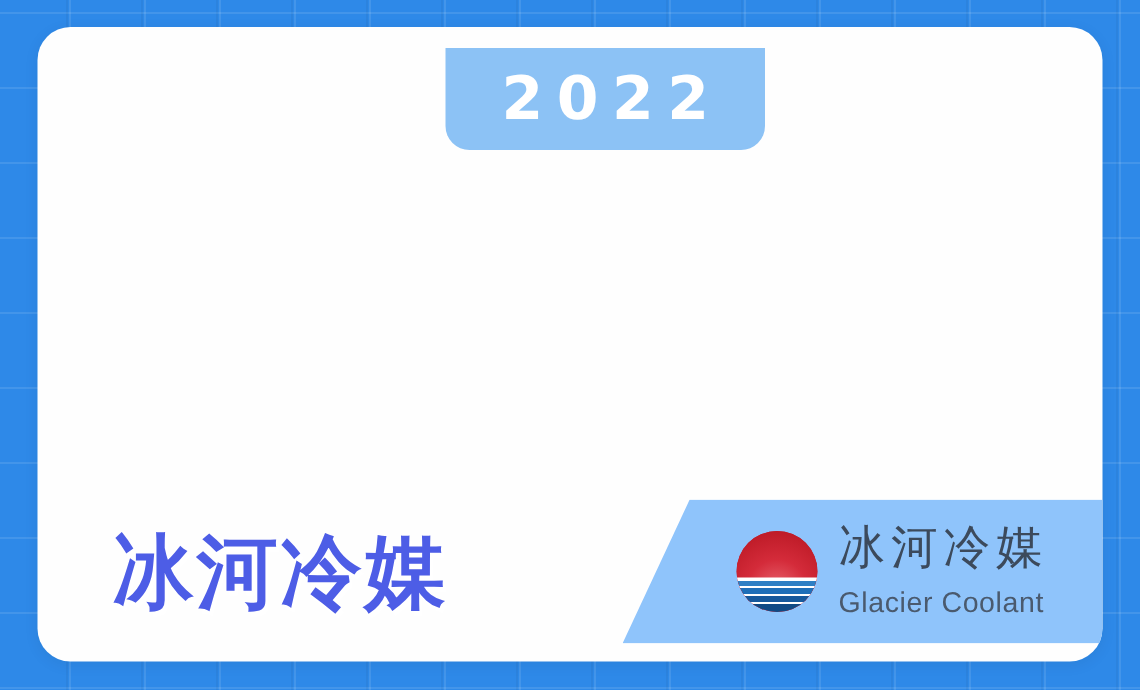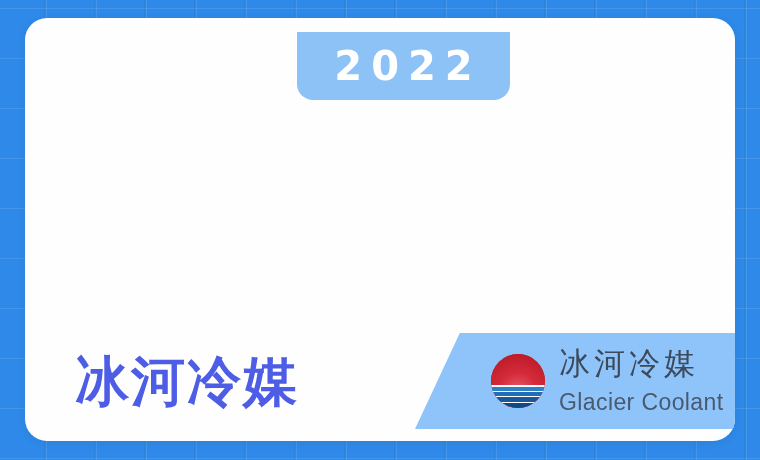--- a/index.html
+++ b/index.html
@@ -160,21 +160,21 @@
   }
   #logo-text .cn {
     font-size:31px;
     font-weight:normal;
     color:#3C4A5C;
     letter-spacing:4px;
     font-family:"DejaVu Sans","Liberation Sans",sans-serif;
   }
   #logo-text .en {
     margin-top:12px;
-    font-size:23px;
+    font-size:19px;
     color:#4A5A6E;
     letter-spacing:0.4px;
     font-family:"Liberation Sans",sans-serif;
   }
 </style>
 </head>
 <body>
 
 <div id="poster">
 

